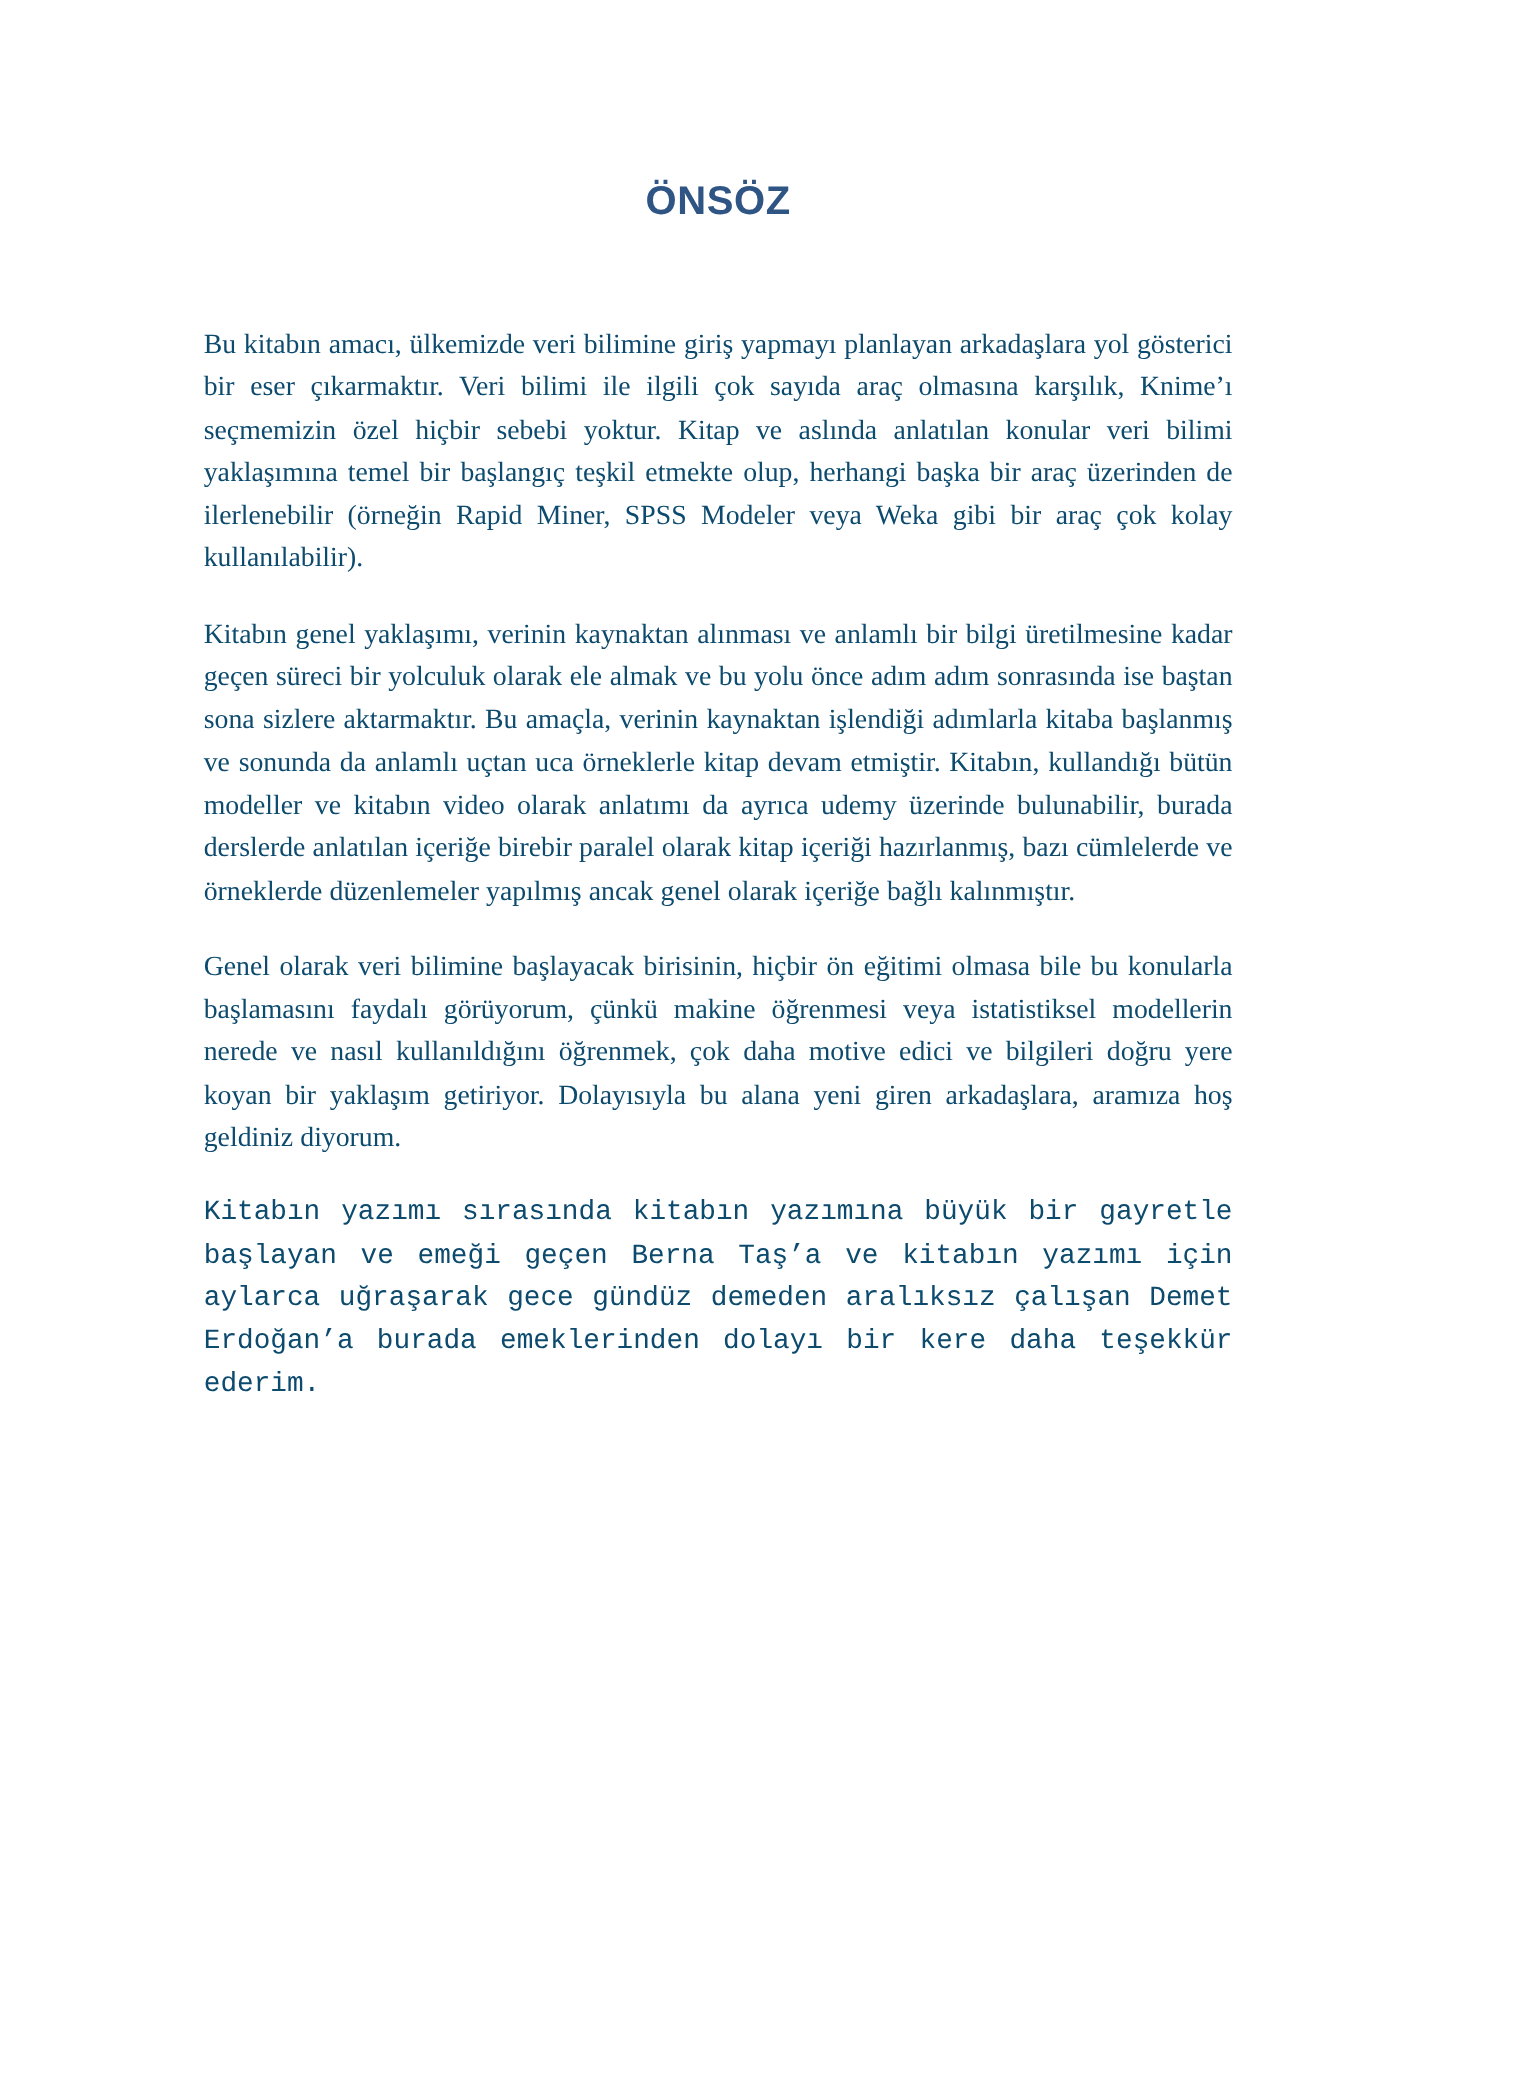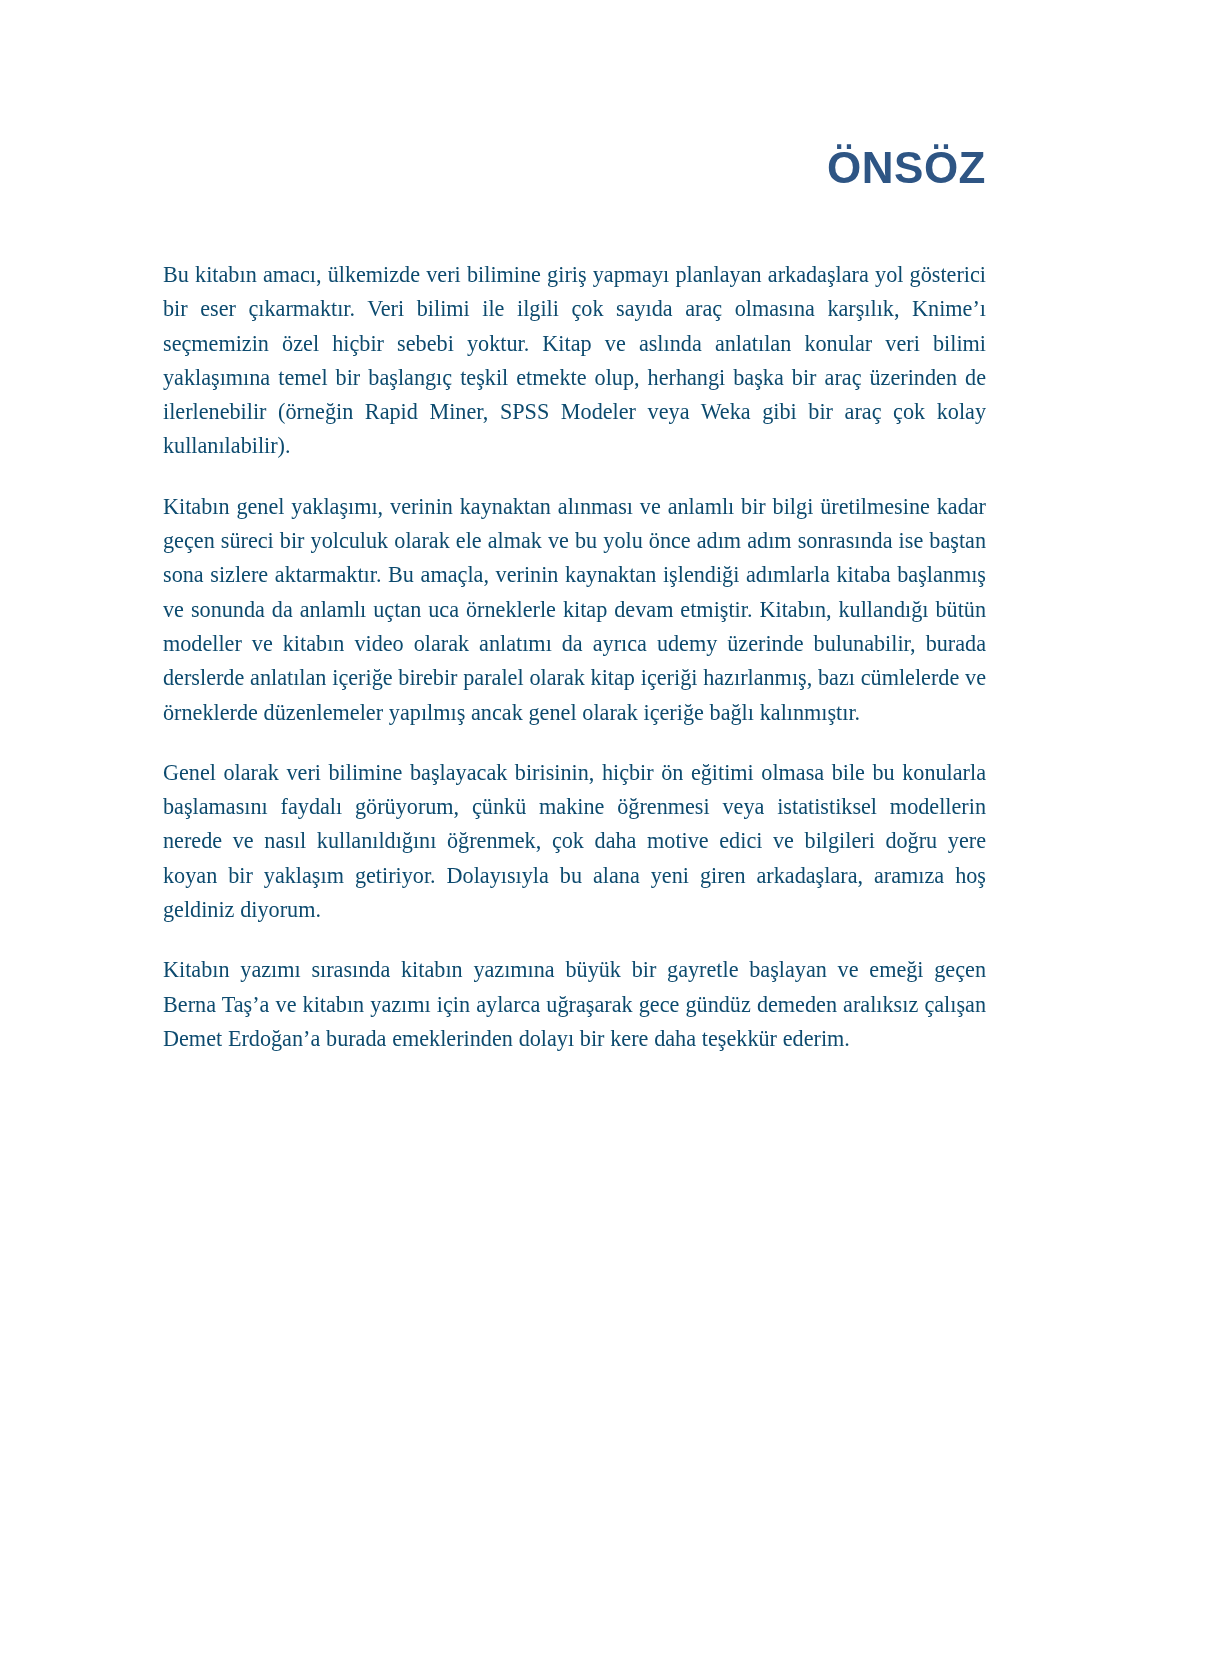--- a/index.html
+++ b/index.html
@@ -34,24 +34,24 @@
     width: 823px;
   }
 
   .doc-title {
     margin: 0;
     padding: 0;
     position: absolute;
     left: 0;
     top: 142px;
     width: 823px;
-    text-align: right;
+    text-align: center;
     font-family: "Liberation Sans", "DejaVu Sans", sans-serif;
     font-weight: 700;
-    font-size: 44px;
+    font-size: 32px;
     line-height: 1.16;
     letter-spacing: 0.5px;
     color: #2e5584;
   }
 
   .body-block {
     position: absolute;
     left: 0;
     top: 258px;
     width: 823px;
@@ -65,20 +65,21 @@
     color: #0c4a6e;
     text-align: justify;
     text-justify: inter-word;
     word-spacing: 0.2px;
     hyphens: none;
     -webkit-hyphens: none;
   }
 
   p.para:last-child {
     margin-bottom: 13px;
+    font-family: Liberation Mono, monospace;
   }
 </style>
 </head>
 <body>
 
 <div class="page">
   <div class="content">
 
     <h1 class="doc-title">ÖNSÖZ</h1>
 

